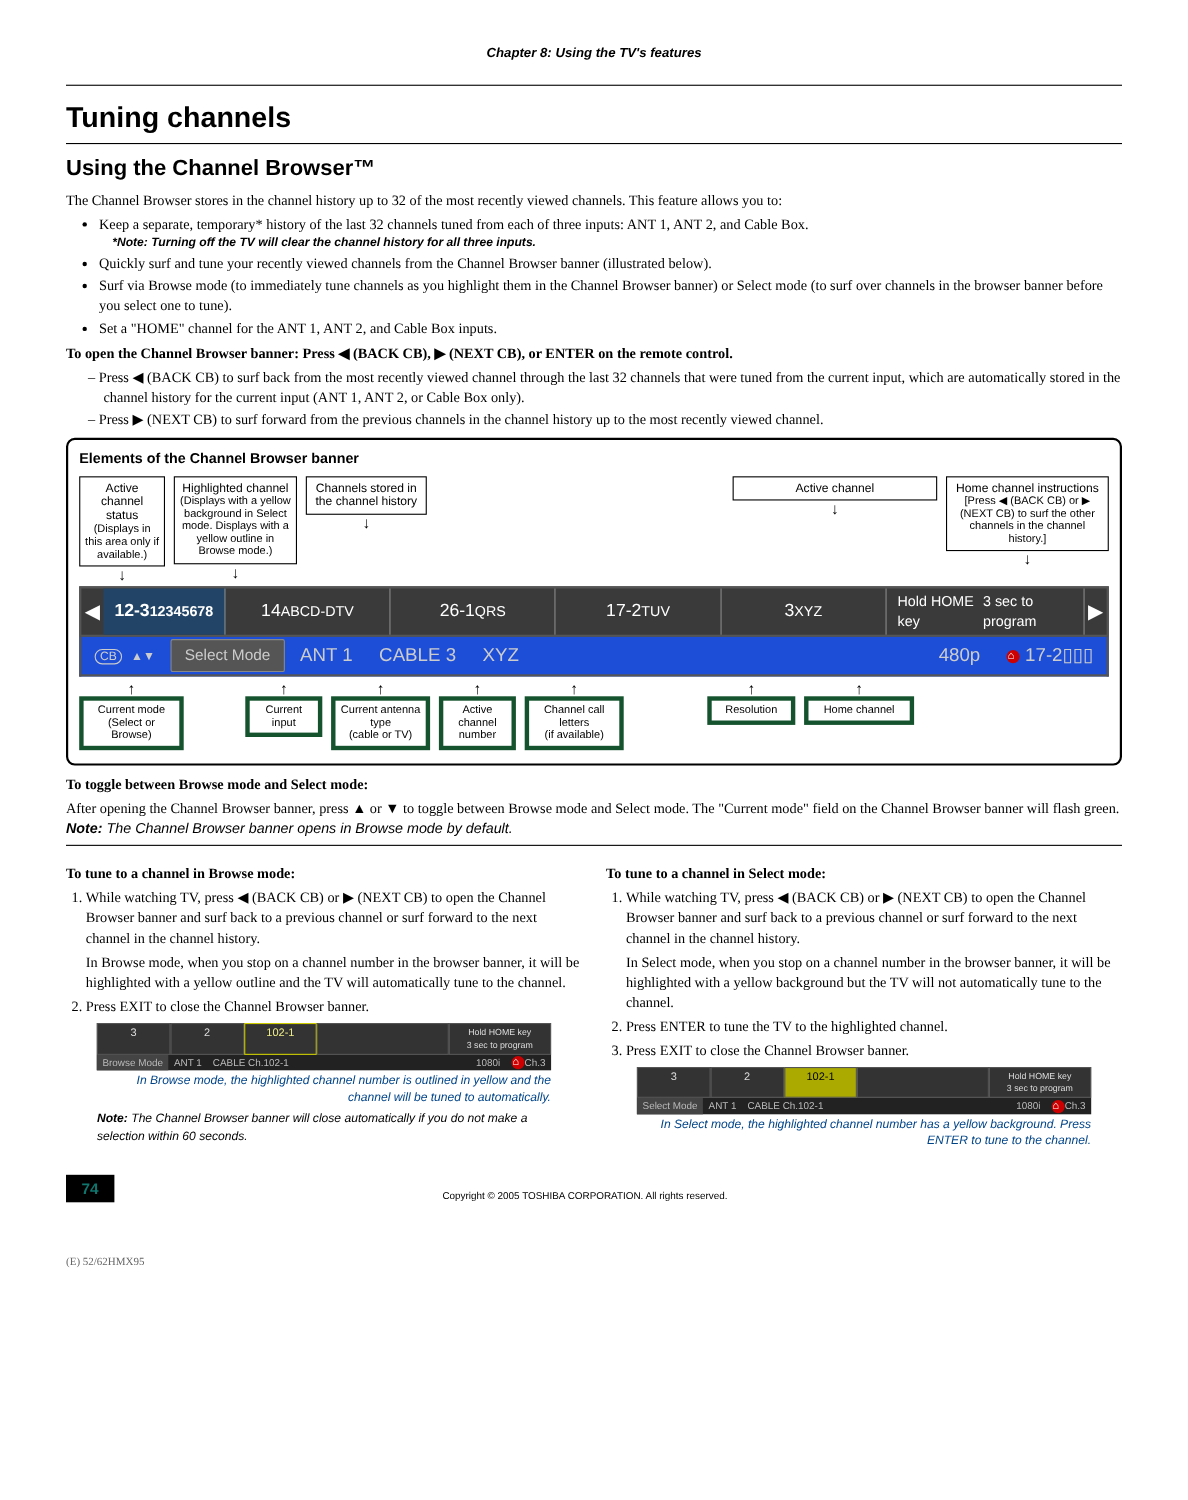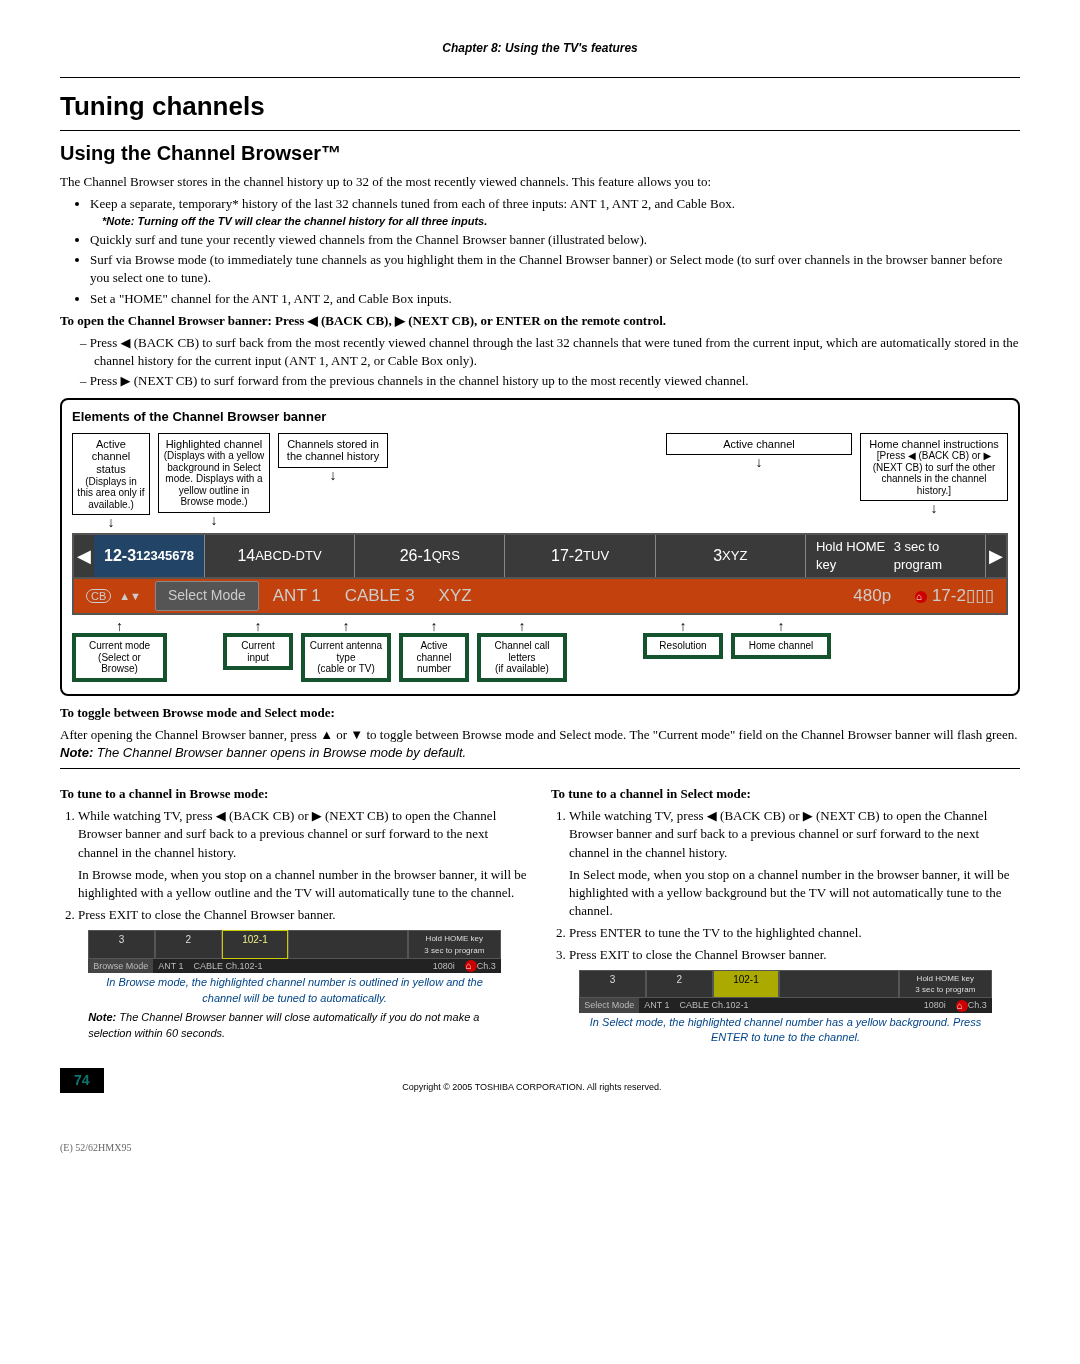--- a/index.html
+++ b/index.html
@@ -82,21 +82,21 @@
     font-size: 14px;
   }
   .banner-cell.wider { flex: 1.3; }
   .banner-cell .top-num { font-size: 16px; }
   .banner-cell .bot-txt { font-size: 13px; }
   .banner-tri {
     width: 20px; display:flex; align-items:center; justify-content:center; font-size: 18px;
   }
   .status-row {
     display: flex;
-    background: #c2410c;
+    background: #1d4ed8;
     color: #ccc;
     font-family: Arial, sans-serif;
     font-size: 14px;
     align-items: center;
     border: 2px solid #555;
     border-top: none;
   }
   .status-cell { padding: 4px 12px; }
   .status-cell.boxed {
     background: #555; border: 1px solid #888; border-radius: 2px; margin: 2px;
@@ -119,21 +119,21 @@
     font-family: Arial, sans-serif;
   }
   .mini-top { display:flex; background:#333; color:#ddd; font-size:10px; }
   .mini-top > div { border:1px solid #555; padding:2px 6px; flex:1; text-align:center; }
   .mini-top .hl { border:1px solid #cc0; color:#ee8; }
   .mini-top .hl-fill { background:#aa0; color:#000; }
   .mini-bot { display:flex; background:#222; color:#bbb; font-size:9px; }
   .mini-bot > div { padding:1px 5px; }
   .caption-ital {
     font-style: italic; font-size: 11px; color:#048; font-family: Arial, sans-serif;
-    text-align: center; margin: 2px auto 4px auto; width:88%;
+    text-align: right; margin: 2px auto 4px auto; width:88%;
   }
   .note-block {
     font-style: italic; font-size: 11px; font-family: Arial, sans-serif;
     text-align:left; margin: 2px auto; width:88%;
   }
   .note-block b { font-weight: bold; }
   .footer-row {
     display:flex; justify-content:space-between; align-items:flex-end;
     margin-top: 18px; font-family: Arial, sans-serif;
   }

